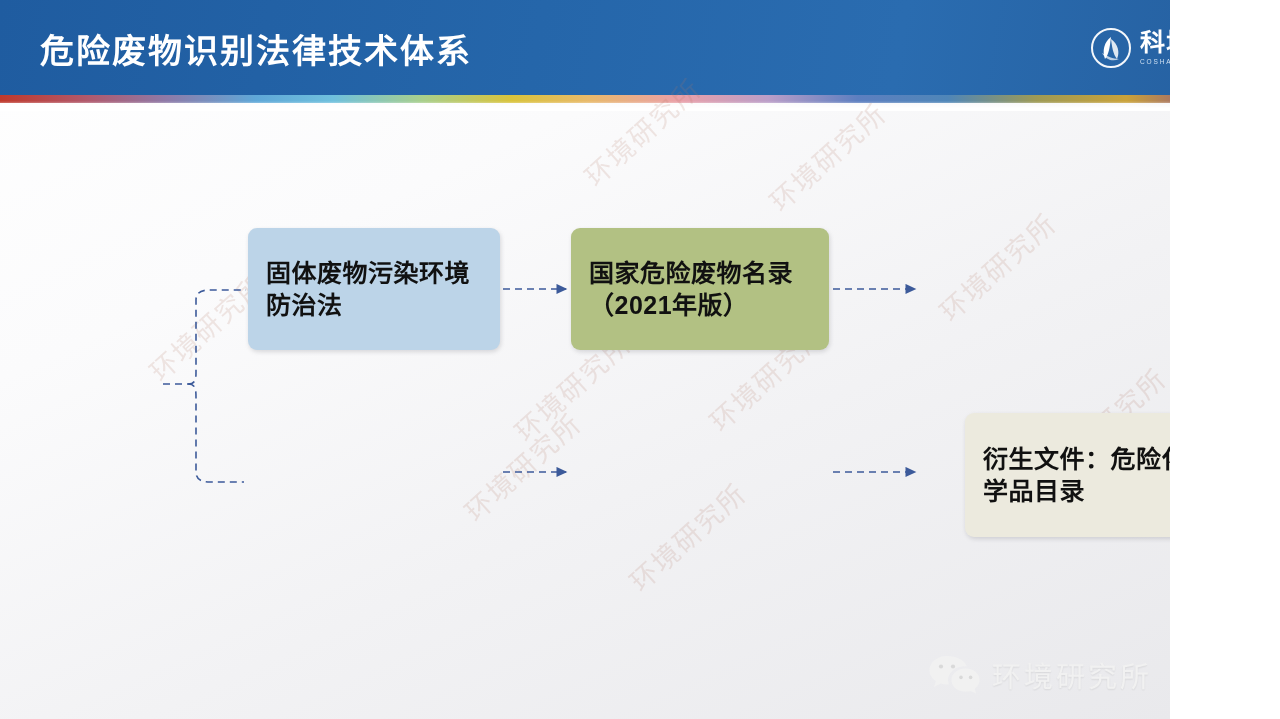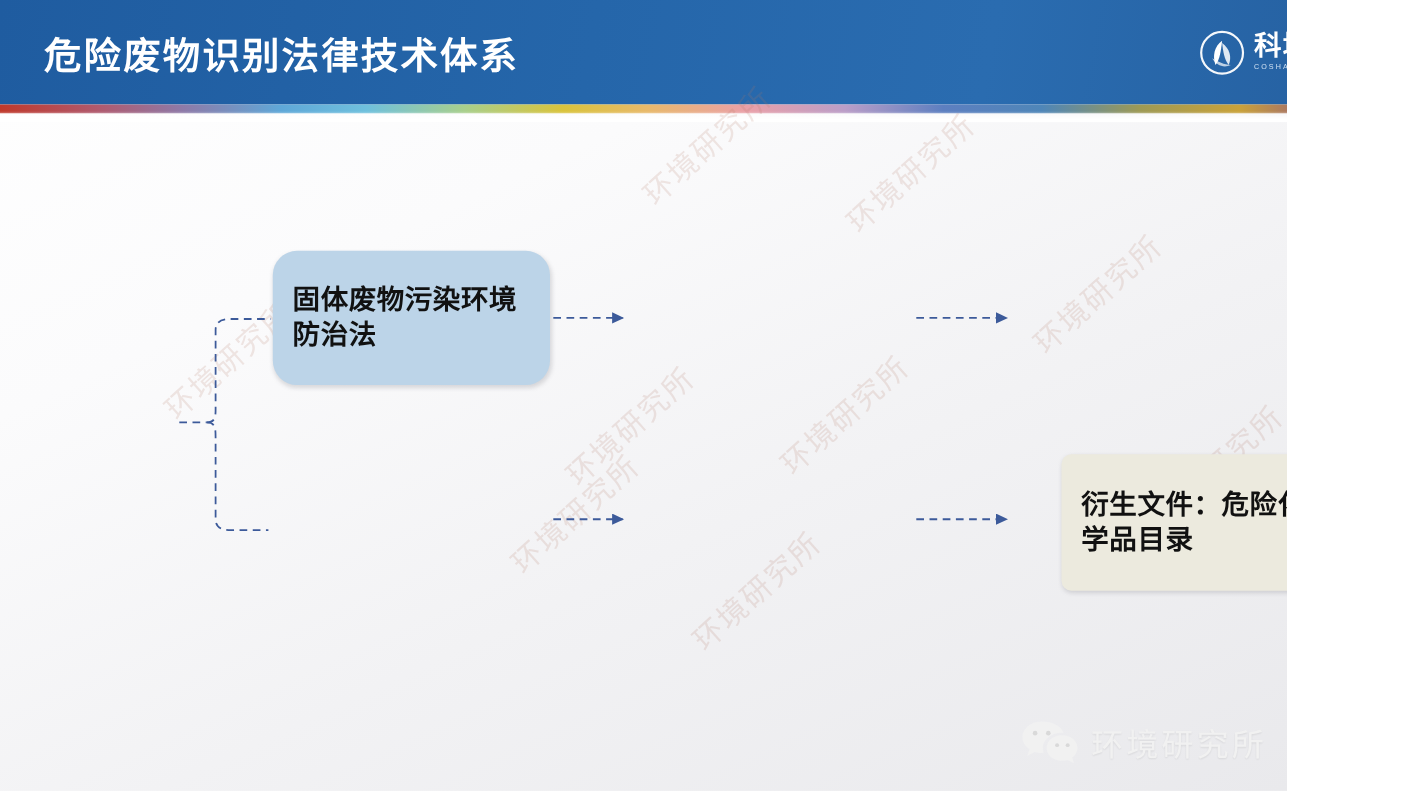--- a/index.html
+++ b/index.html
@@ -169,21 +169,21 @@
     font-size: 25px;
     line-height: 1.30;
     padding: 10px 18px;
     box-shadow: 1px 2px 4px rgba(100,100,110,0.22);
     letter-spacing: 0.5px;
   }
   .box-blue  { background: #bcd4e8; }
   .box-green { background: #b2c183; }
   .box-cream { background: #eceade; }
 
-  .b1 { left: 248px; top: 228px; width: 252px; height: 122px; border-radius: 22px; }
+  .b1 { left: 248px; top: 228px; width: 252px; height: 122px; }
   .b2 { left: 571px; top: 228px; width: 258px; height: 122px; }
   .b3 { left: 921px; top: 223px; width: 265px; height: 132px; }
   .b4 { left: 246px; top: 411px; width: 254px; height: 122px; }
   .b5 { left: 571px; top: 411px; width: 258px; height: 122px; }
   .b6 { left: 965px; top: 413px; width: 263px; height: 124px; }
 
   svg.connectors {
     position: absolute;
     left: 0; top: 0;
     width: 1280px;
@@ -268,20 +268,21 @@
 
       <line x1="503" y1="289" x2="566" y2="289" stroke="#3c5a9a" stroke-width="1.7" stroke-dasharray="7 5" marker-end="url(#arrowhead)"></line>
       <line x1="833" y1="289" x2="915" y2="289" stroke="#3c5a9a" stroke-width="1.7" stroke-dasharray="7 5" marker-end="url(#arrowhead)"></line>
 
       <line x1="503" y1="472" x2="566" y2="472" stroke="#3c5a9a" stroke-width="1.7" stroke-dasharray="7 5" marker-end="url(#arrowhead)"></line>
       <line x1="833" y1="472" x2="915" y2="472" stroke="#3c5a9a" stroke-width="1.7" stroke-dasharray="7 5" marker-end="url(#arrowhead)"></line>
     </svg>
 
 
     <div class="box box-blue b1">固体废物污染环境防治法</div>
+    <div class="box box-green b2">国家危险废物名录（2021年版）</div>
 
     <div class="box box-cream b6">衍生文件：危险化学品目录</div>
   </div>
 
   <div class="footer-brand">
     <div class="wechat-icon">
       <svg width="52" height="42" viewBox="0 0 52 42" aria-hidden="true">
         <path d="M19 3 C9 3 1.5 9.4 1.5 17.2 C1.5 21.6 4 25.5 8 28 L6 34 L12.6 30.6
                  C14.6 31.2 16.8 31.5 19 31.5 C19.6 31.5 20.2 31.5 20.8 31.4
                  C20.3 30 20 28.5 20 27 C20 19.3 27.8 13.2 37 13.2 C37.6 13.2 38.2 13.2 38.8 13.3

